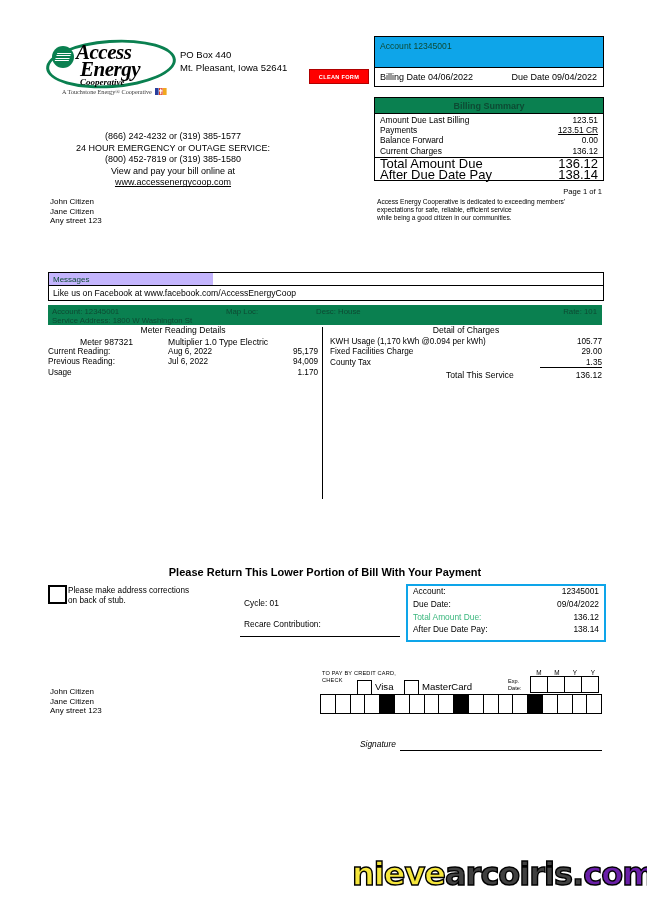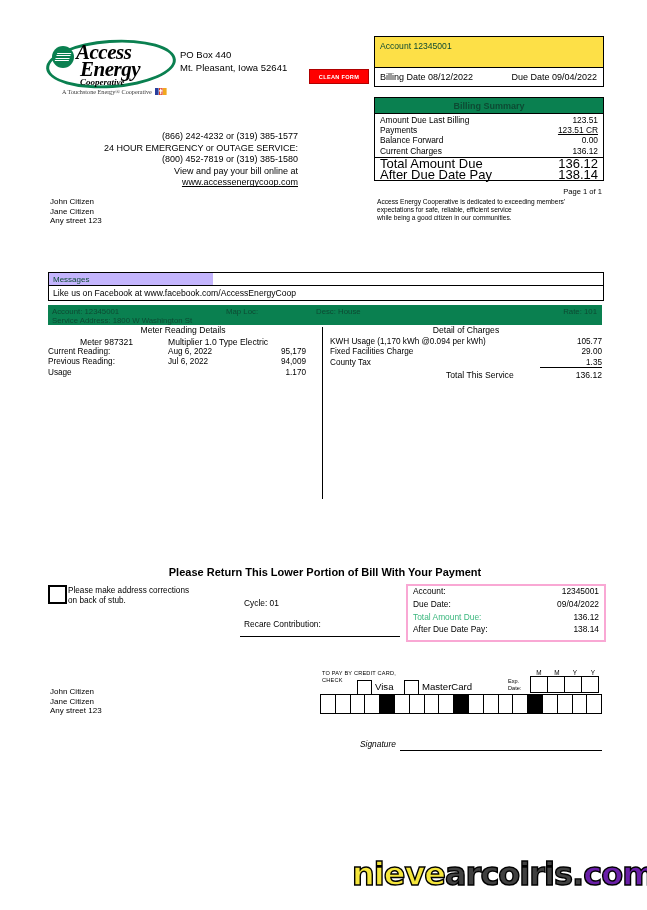--- a/index.html
+++ b/index.html
@@ -56,30 +56,30 @@
 
   
   .clean-form {
     left:309px; top:69px; width:58px; height:13px;
     background:#ff0000; border:1px solid #b00000;
     color:#ffffff; font-size:5.6px; font-weight:bold; letter-spacing:.3px;
     display:flex; align-items:center; justify-content:center;
   }
 
   
-  .phones { left:48px; top:131px; width:250px; text-align:right;
+  .phones { left:48px; top:131px; width:250px; text-align:center;
             font-size:9px; line-height:11.6px; }
   .phones .u { text-decoration:underline; }
 
   
   .cust-top { left:50px; top:197px; font-size:8px; line-height:9.6px; }
 
   
   .acct-box { left:374px; top:36px; width:228px; border:1px solid #000; }
-  .acct-green { background:#fde047; height:30px; position:relative; }
+  .acct-green { background:#0ea5e9; height:30px; position:relative; }
   .acct-green .lbl {
     position:absolute; left:5px; top:4px; font-size:8.6px; color:#0d4a33;
   }
   .acct-dates {
     height:18px; display:flex; align-items:center;
     border-top:1px solid #000; font-size:9px;
   }
   .acct-dates .d1 { padding-left:5px; }
   .acct-dates .d2 { margin-left:auto; padding-right:6px; }
 
@@ -123,21 +123,21 @@
   
   .vline { left:322px; top:327px; width:1px; height:172px; background:#000; }
   .mr-title { left:48px; top:325px; width:270px; text-align:center;
               font-size:8.6px; }
   .mr-sub-l { left:80px; top:337px; font-size:8.6px; }
   .mr-sub-r { left:168px; top:337px; font-size:8.6px; }
   .mr-rows { left:48px; top:347px; width:270px; font-size:8.2px; }
   .mr-row { position:relative; height:10.4px; }
   .mr-row .a { position:absolute; left:0; }
   .mr-row .b { position:absolute; left:120px; }
-  .mr-row .c { position:absolute; right:12px;margin-left:29px; }
+  .mr-row .c { position:absolute; right:0;margin-left:29px; }
 
   .dc-title { left:330px; top:325px; width:272px; text-align:center;
               font-size:8.6px; }
   .dc-rows { left:330px; top:337px; width:272px; font-size:8.2px; }
   .dc-row { position:relative; height:10.4px;padding-left:14px; }
   .dc-row .a { position:absolute; left:0; }
   .dc-row .c { position:absolute; right:0; }
   .dc-rule { position:absolute; right:0; top:30px; width:62px;
              border-top:1px solid #000; }
   .dc-total { position:relative; height:11px; margin-top:2px; }
@@ -151,21 +151,21 @@
   
   .stub-chk { left:48px; top:585px; width:15px; height:15px;
               border:2px solid #000; background:#fff; }
   .stub-chk-lbl { left:68px; top:586px; font-size:8.2px; line-height:10px; }
 
   .cycle { left:244px; top:598px; font-size:8.4px; }
   .recare { left:244px; top:619px; font-size:8.4px; }
   .recare-line { left:240px; top:636px; width:160px; border-top:1px solid #000; }
 
   .stub-box { left:406px; top:584px; width:196px; height:54px;
-              border:2px solid #f9a8d4; }
+              border:2px solid #0ea5e9; }
   .stub-row { position:relative; height:12.8px; font-size:8.4px;
               padding:0 5px; }
   .stub-row .a { position:absolute; left:5px; }
   .stub-row .c { position:absolute; right:5px; }
   .stub-row .a.green { color:#3bb77e; }
 
   
   .cust-bot { left:50px; top:687px; font-size:8px; line-height:9.6px; }
 
   
@@ -245,21 +245,21 @@
     <div>John Citizen</div>
     <div>Jane Citizen</div>
     <div>Any street 123</div>
   </div>
 
   <div class="abs acct-box">
     <div class="acct-green">
       <div class="lbl">Account  12345001</div>
     </div>
     <div class="acct-dates">
-      <span class="d1">Billing Date 08/12/2022</span>
+      <span class="d1">Billing Date 04/06/2022</span>
       <span class="d2">Due Date 09/04/2022</span>
     </div>
   </div>
 
   <div class="abs bs-box">
     <div class="bs-head">Billing Summary</div>
     <div class="bs-rows">
       <div class="bs-row">
         <span>Amount Due Last Billing</span>
         <span class="v">123.51</span>

